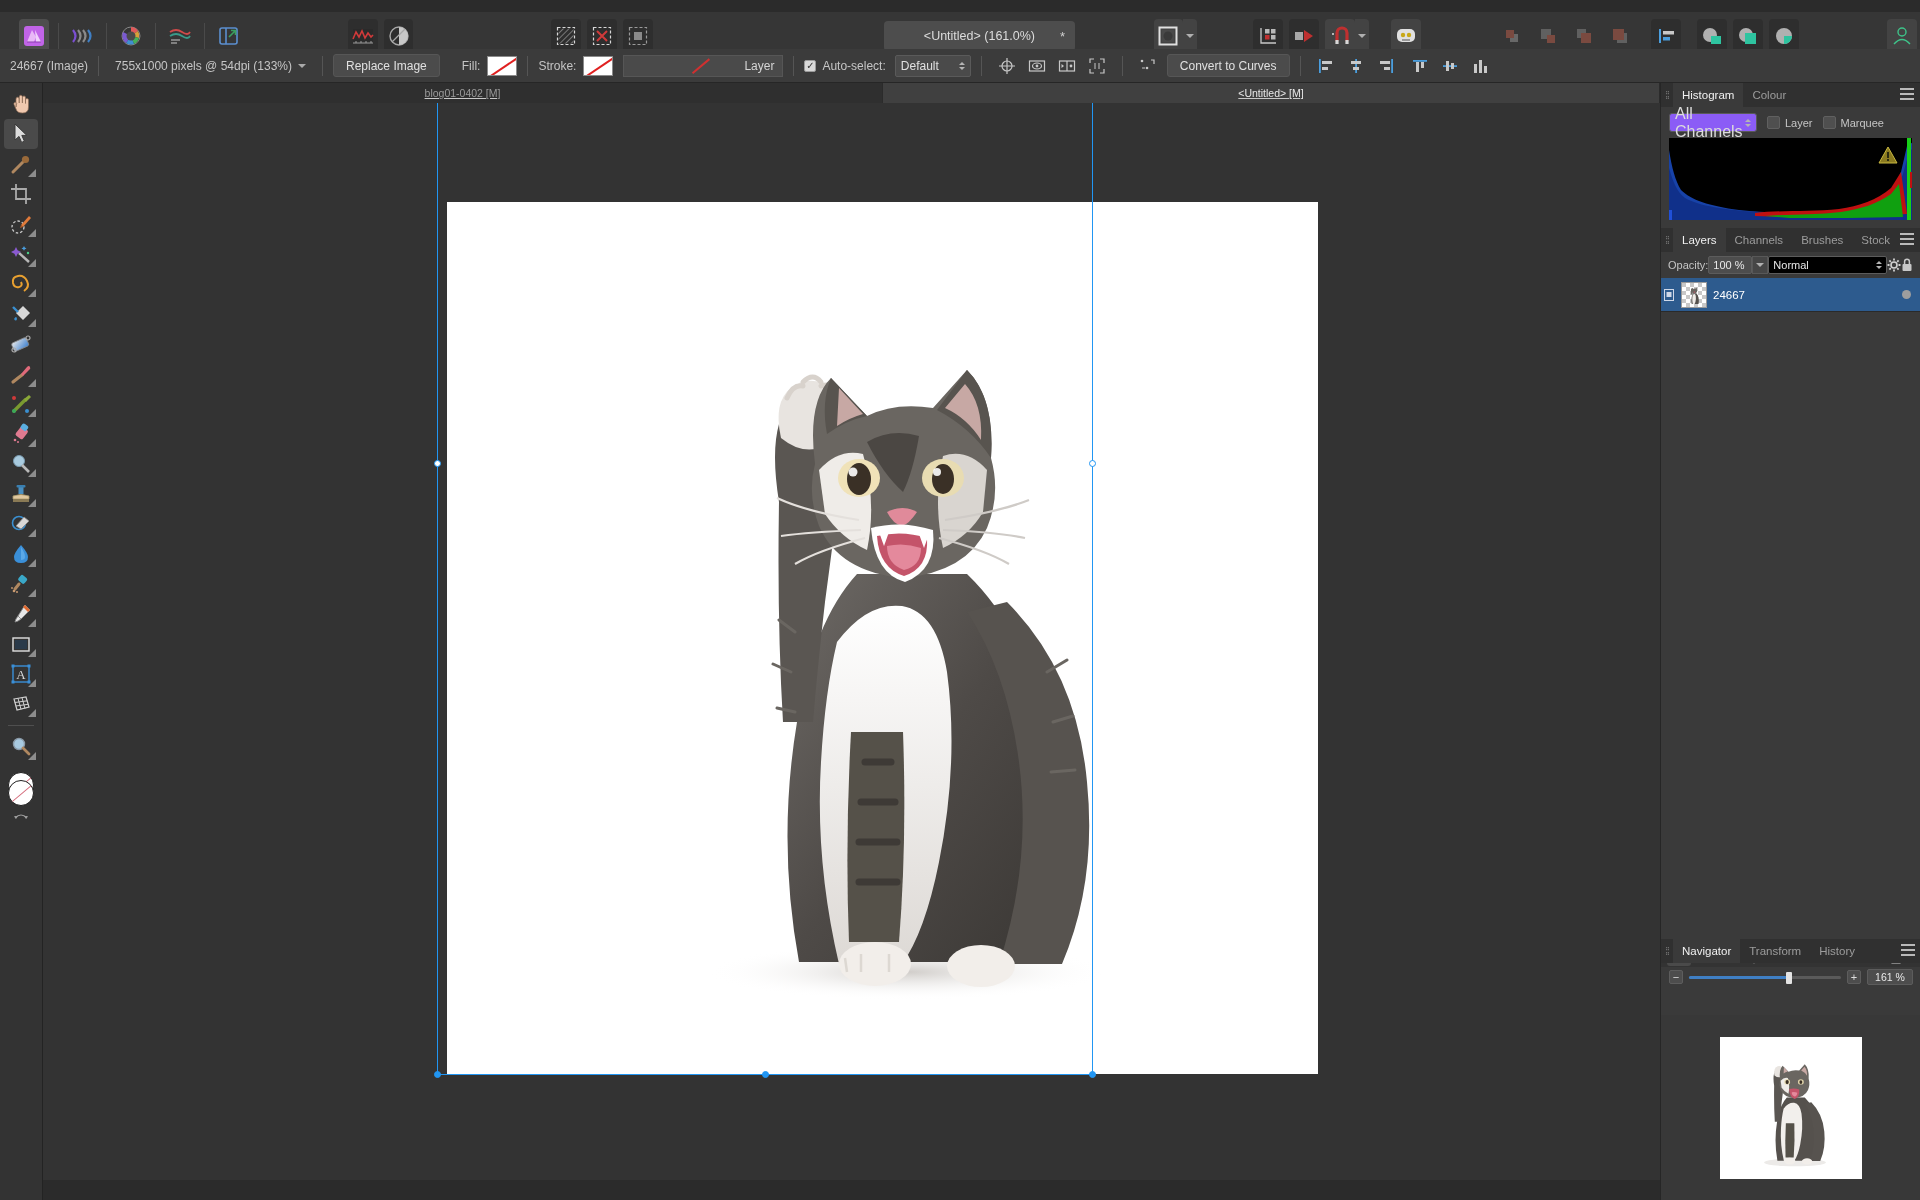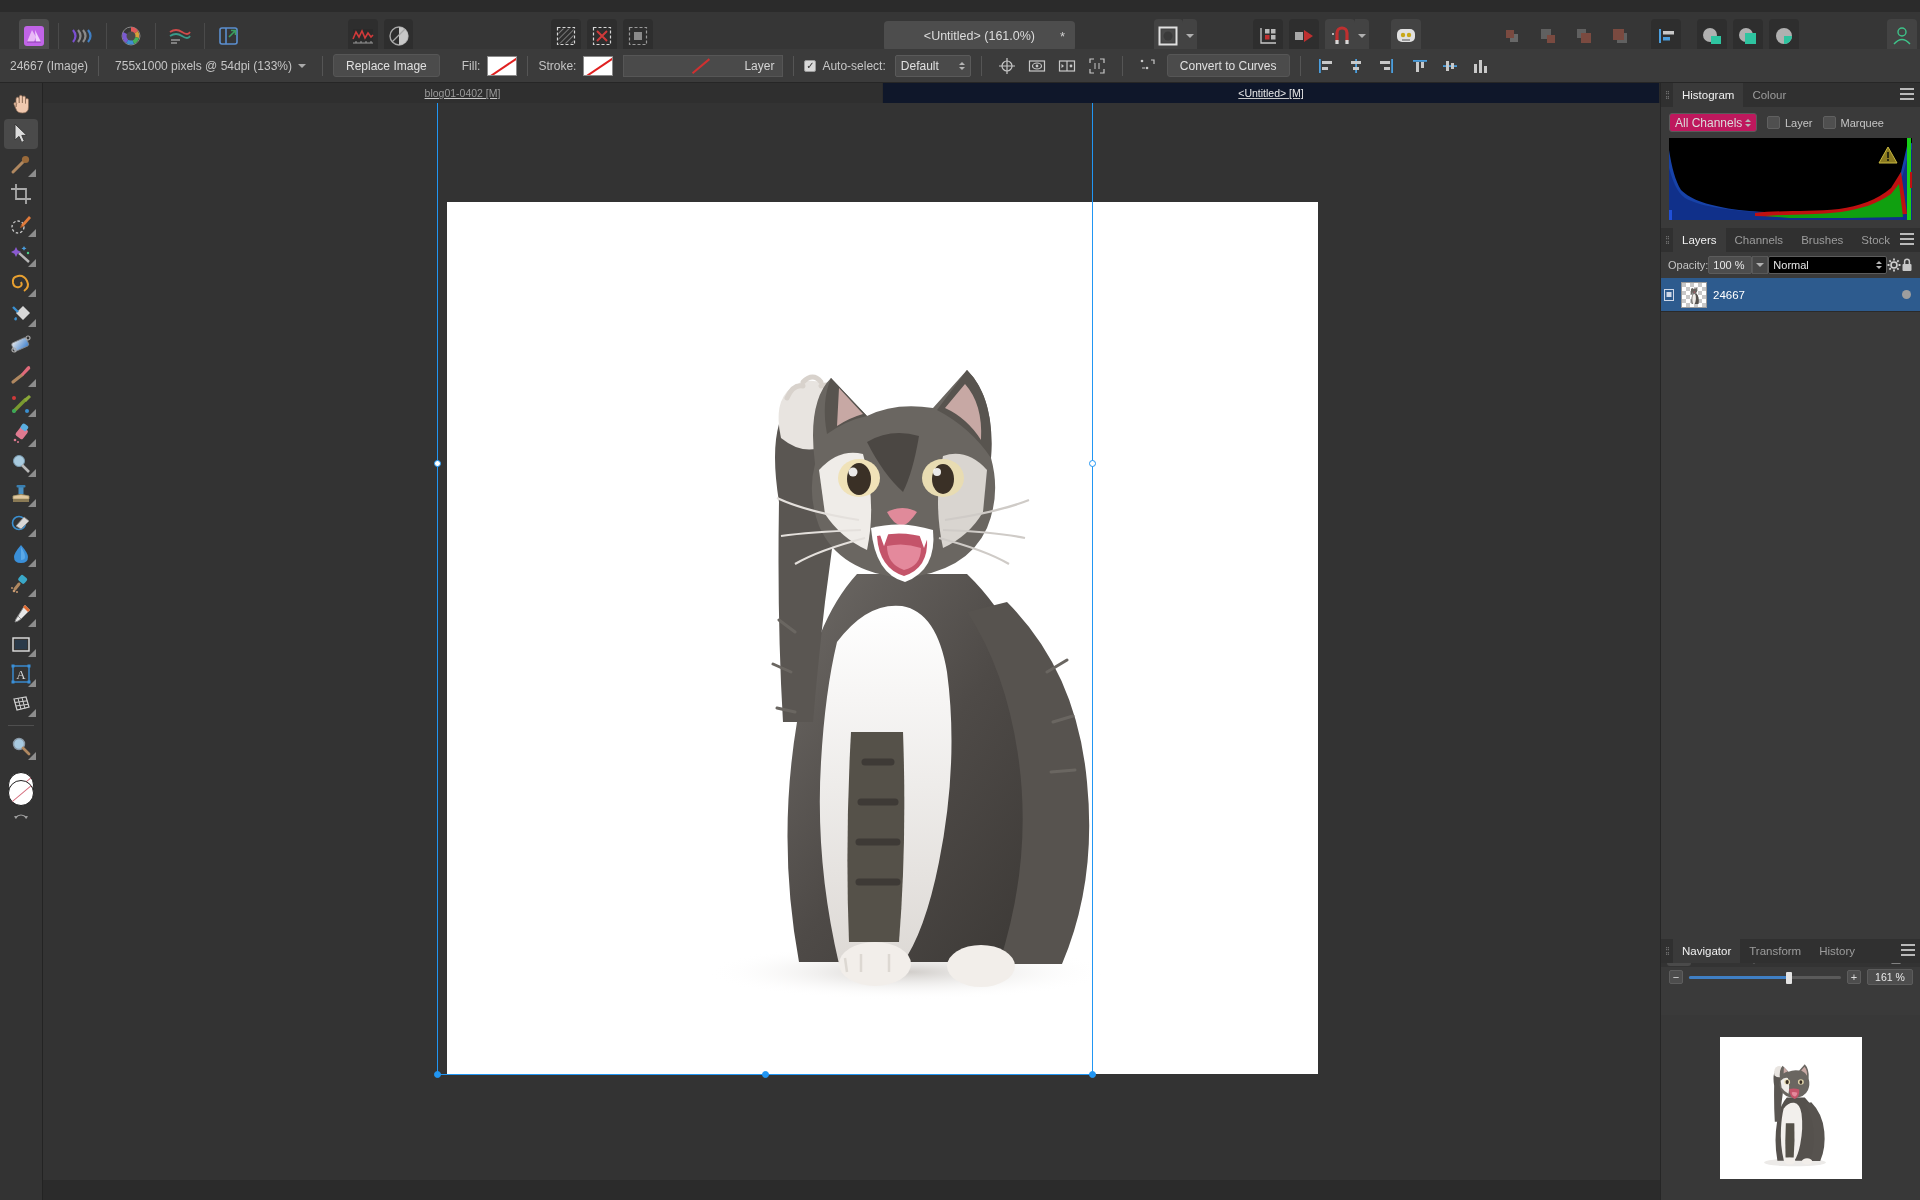--- a/index.html
+++ b/index.html
@@ -113,21 +113,21 @@
   
   .tabstrip {
     position:absolute; left:43px; top:83px; width:1617px; height:20px;
     display:flex; font-size:10.5px;text-decoration:underline;
   }
   .doctab {
     height:20px; display:flex; align-items:center; justify-content:center;
     border-right:1px solid #2b2b2b;
   }
   .doctab.inactive { background:#2f2f2f; color:#9a9a9a; width:840px;}
-  .doctab.active { background:#0f172a; color:#e8e8e8; flex:1; }
+  .doctab.active { background:#404040; color:#e8e8e8; flex:1; }
 
   
   .canvas-area {
     position:absolute; left:43px; top:103px; width:1617px; height:1077px;
     background:#333333; overflow:hidden;
   }
   .artboard {
     position:absolute; left:404px; top:99px; width:871px; height:872px;
     background:#ffffff;
   }
@@ -153,23 +153,23 @@
   .grip { width:12px; display:flex; align-items:center; justify-content:center; color:#777; font-size:10px; letter-spacing:-1px;}
   .ptab {
     height:24px; padding:0 9px; display:flex; align-items:center; color:#9c9c9c;
   }
   .ptab.active { background:#3a3a3a; color:#f0f0f0; }
   .hamburger { position:absolute; right:6px; top:5px; width:14px; }
   .hamburger span { display:block; height:2px; background:#b9b9b9; margin-bottom:3px; }
 
   .hist-ctrl { display:flex; align-items:center; padding:6px 8px; gap:10px; }
   .chan-sel {
-    width:88px; height:19px; background:#be185d; border:1px solid #5a5a5a; border-radius:3px;
+    width:88px; height:19px; background:#8b5cf6; border:1px solid #5a5a5a; border-radius:3px;
     display:flex; align-items:center; justify-content:space-between; padding:0 5px;
-    font-size:12px; color:#dcdcdc;
+    font-size:16px; color:#dcdcdc;
   }
   .cb-lite { width:13px;height:13px; background:#4f4f4f; border:1px solid #606060; border-radius:2px; }
   .cb-row { display:flex; align-items:flex-end; gap:5px; font-size:11px; color:#c5c5c5; }
   .histogram { margin:0 8px; height:82px; background:#000; position:relative; overflow:hidden; }
 
   .opacity-row { display:flex; align-items:center; height:26px; padding:0 7px; font-size:11px; color:#c5c5c5;}
   .op-field { width:44px;height:18px;background:#4d4d4d;border:1px solid #5c5c5c;border-radius:2px;display:flex;align-items:center;padding-left:4px;font-size:11px;color:#e8e8e8;}
   .op-caret { width:16px;height:18px;background:#464646;border:1px solid #585858;display:flex;align-items:center;justify-content:center;}
   .blend-field { flex:1;height:18px;background:#000000;border:1px solid #5c5c5c;border-radius:2px;display:flex;align-items:center;justify-content:space-between;padding:0 4px;font-size:11px;color:#e8e8e8;}
 

